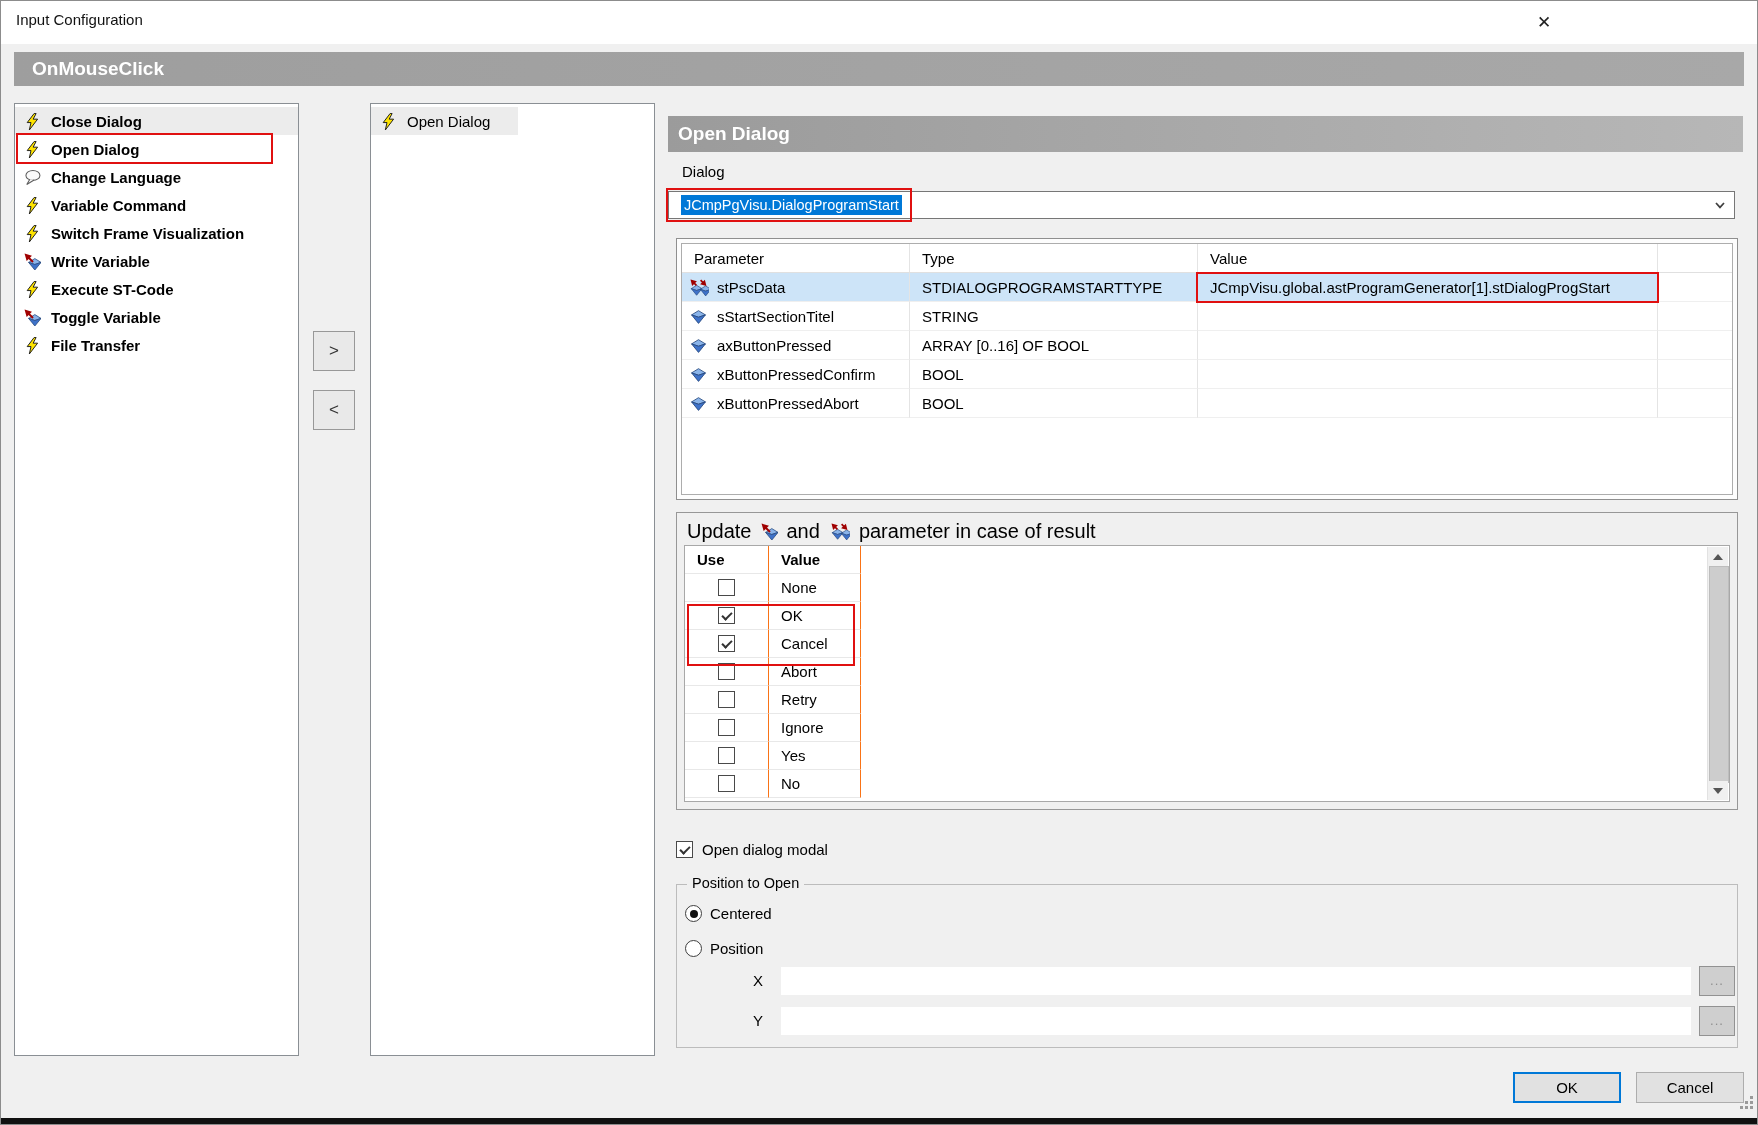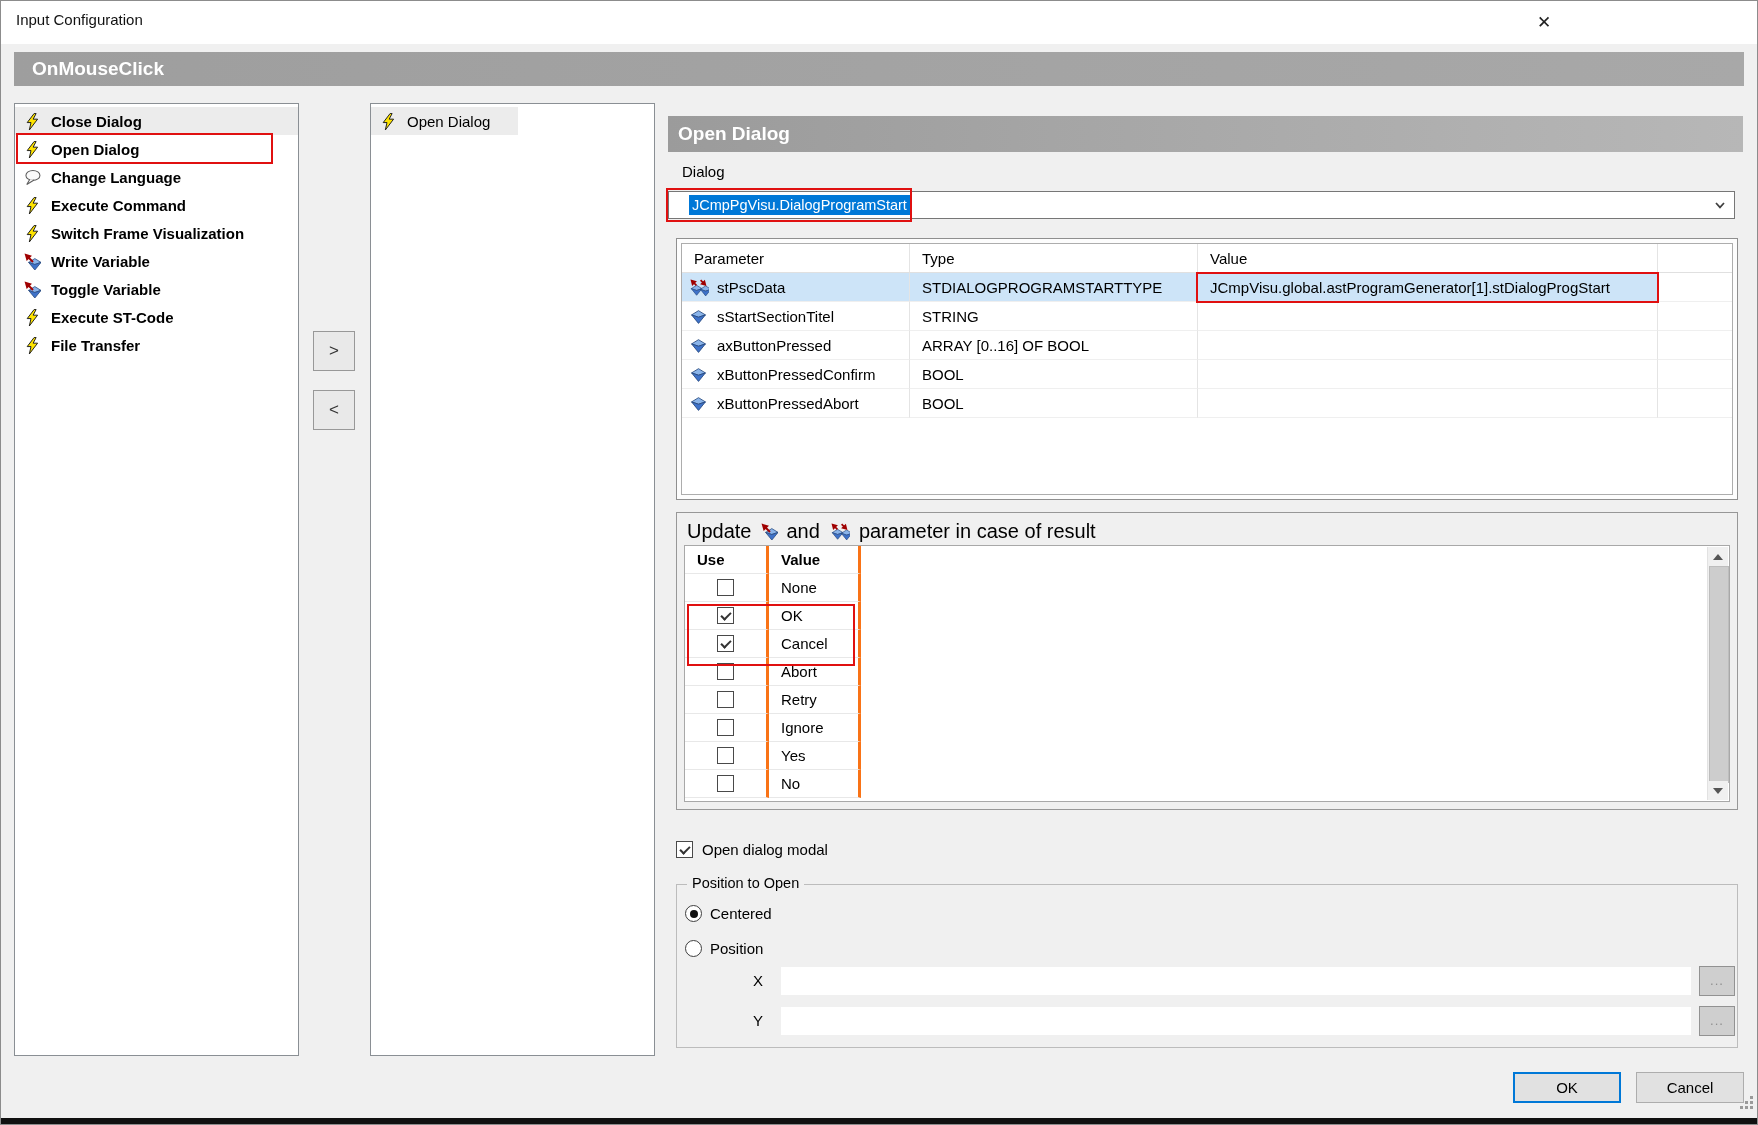--- a/index.html
+++ b/index.html
@@ -38,21 +38,21 @@
     font-size:17px;color:#333;display:flex;align-items:center;justify-content:center;cursor:default;}
 
   
   .detail-header{left:668px;top:116px;width:1075px;height:36px;
     background:linear-gradient(to right,#9b9b9b,#b7b7b7);
     color:#fff;font-weight:bold;font-size:19px;line-height:36px;padding-left:10px;}
   .dialog-label{left:670px;top:163px;font-size:15px;margin-left:12px;}
 
   
   .combo{left:668px;top:191px;width:1067px;height:28px;background:#fff;border:1px solid #767676;display:flex;align-items:center;}
-  .combo-text{margin-left:20px;background:#0078d7;color:#fff;padding:2px 3px;font-size:14.5px;white-space:nowrap;}
+  .combo-text{margin-left:12px;background:#0078d7;color:#fff;padding:2px 3px;font-size:14.5px;white-space:nowrap;}
   .combo-arrow{position:absolute;right:9px;top:10px;width:10px;height:7px;}
 
   
   .redbox{border:2px solid #e01010;z-index:50;pointer-events:none;background:transparent;}
 
   
   .param-outer{left:676px;top:238px;width:1062px;height:262px;border:1px solid #8f8f8f;background:#fdfdfd;padding:4px;}
   .param-inner{width:100%;height:100%;border:1px solid #adadad;background:#fff;overflow:hidden;box-sizing:border-box;}
   .pgrid{display:grid;grid-template-columns:228px 288px 460px 1fr;grid-auto-rows:29px;}
   .pc{display:flex;align-items:center;padding-left:12px;border-right:1px solid #e4e4e4;border-bottom:1px solid #efefef;
@@ -60,21 +60,21 @@
   .pc.last{border-right:none;}
   .pc.hdr{border-bottom:1px solid #e0e0e0;}
   .pc.iconcell{padding-left:6px;gap:8px;}
   .pc.selrow{background:#cde4f8;}
 
   
   .update-outer{left:676px;top:512px;width:1062px;height:298px;border:1px solid #979797;background:#f0f0f0;}
   .update-caption{position:absolute;left:10px;top:7px;display:flex;align-items:center;gap:9px;font-size:20px;}
   .update-list{left:684px;top:545px;width:1046px;height:257px;background:#fff;border:1px solid #a8a8a8;overflow:hidden;}
   .ugrid{display:grid;grid-template-columns:84px 92px;grid-auto-rows:28px;}
-  .uc{display:flex;align-items:center;border-right:3px solid #f97316;border-bottom:1px solid #e8e8e8;font-size:15px;}
+  .uc{display:flex;align-items:center;border-right:1px solid #f97316;border-bottom:1px solid #e8e8e8;font-size:15px;}
   .uc.hdr{font-weight:bold;padding-left:12px;}
   .uc.val{padding-left:12px;}
   .uc.cbx{justify-content:center;}
 
   
   .sbar{position:absolute;right:1px;top:1px;width:20px;height:253px;background:#f0f0f0;border-left:1px solid #e2e2e2;}
   .sb-btn{position:absolute;left:0;width:20px;height:19px;display:flex;align-items:center;justify-content:center;background:#f0f0f0;}
   .sb-up{top:0;}
   .sb-down{bottom:0;}
   .tri-up{width:0;height:0;border-left:5px solid transparent;border-right:5px solid transparent;border-bottom:6px solid #555;}
@@ -179,45 +179,45 @@
   <div class="li">
     <svg class="ic16" viewBox="0 0 16 16">
         <use href="#i-bubble"></use>
       </svg>
     <span>Change Language</span>
   </div>
   <div class="li">
     <svg class="ic16" viewBox="0 0 16 16">
         <use href="#i-lightning"></use>
       </svg>
-    <span>Execute Command</span>
+    <span>Variable Command</span>
   </div>
   <div class="li">
     <svg class="ic16" viewBox="0 0 16 16">
         <use href="#i-lightning"></use>
       </svg>
     <span>Switch Frame Visualization</span>
   </div>
   <div class="li">
     <svg class="ic16" viewBox="0 0 16 16">
         <use href="#i-gem-arrow"></use>
       </svg>
     <span>Write Variable</span>
   </div>
   <div class="li">
     <svg class="ic16" viewBox="0 0 16 16">
+        <use href="#i-lightning"></use>
+      </svg>
+    <span>Execute ST-Code</span>
+  </div>
+  <div class="li">
+    <svg class="ic16" viewBox="0 0 16 16">
         <use href="#i-gem-arrow"></use>
       </svg>
     <span>Toggle Variable</span>
-  </div>
-  <div class="li">
-    <svg class="ic16" viewBox="0 0 16 16">
-        <use href="#i-lightning"></use>
-      </svg>
-    <span>Execute ST-Code</span>
   </div>
   <div class="li">
     <svg class="ic16" viewBox="0 0 16 16">
         <use href="#i-lightning"></use>
       </svg>
     <span>File Transfer</span>
   </div>
 </div>
 
 <div class="abs redbox" style="left:16px;top:133px;width:257px;height:31px;"></div>

